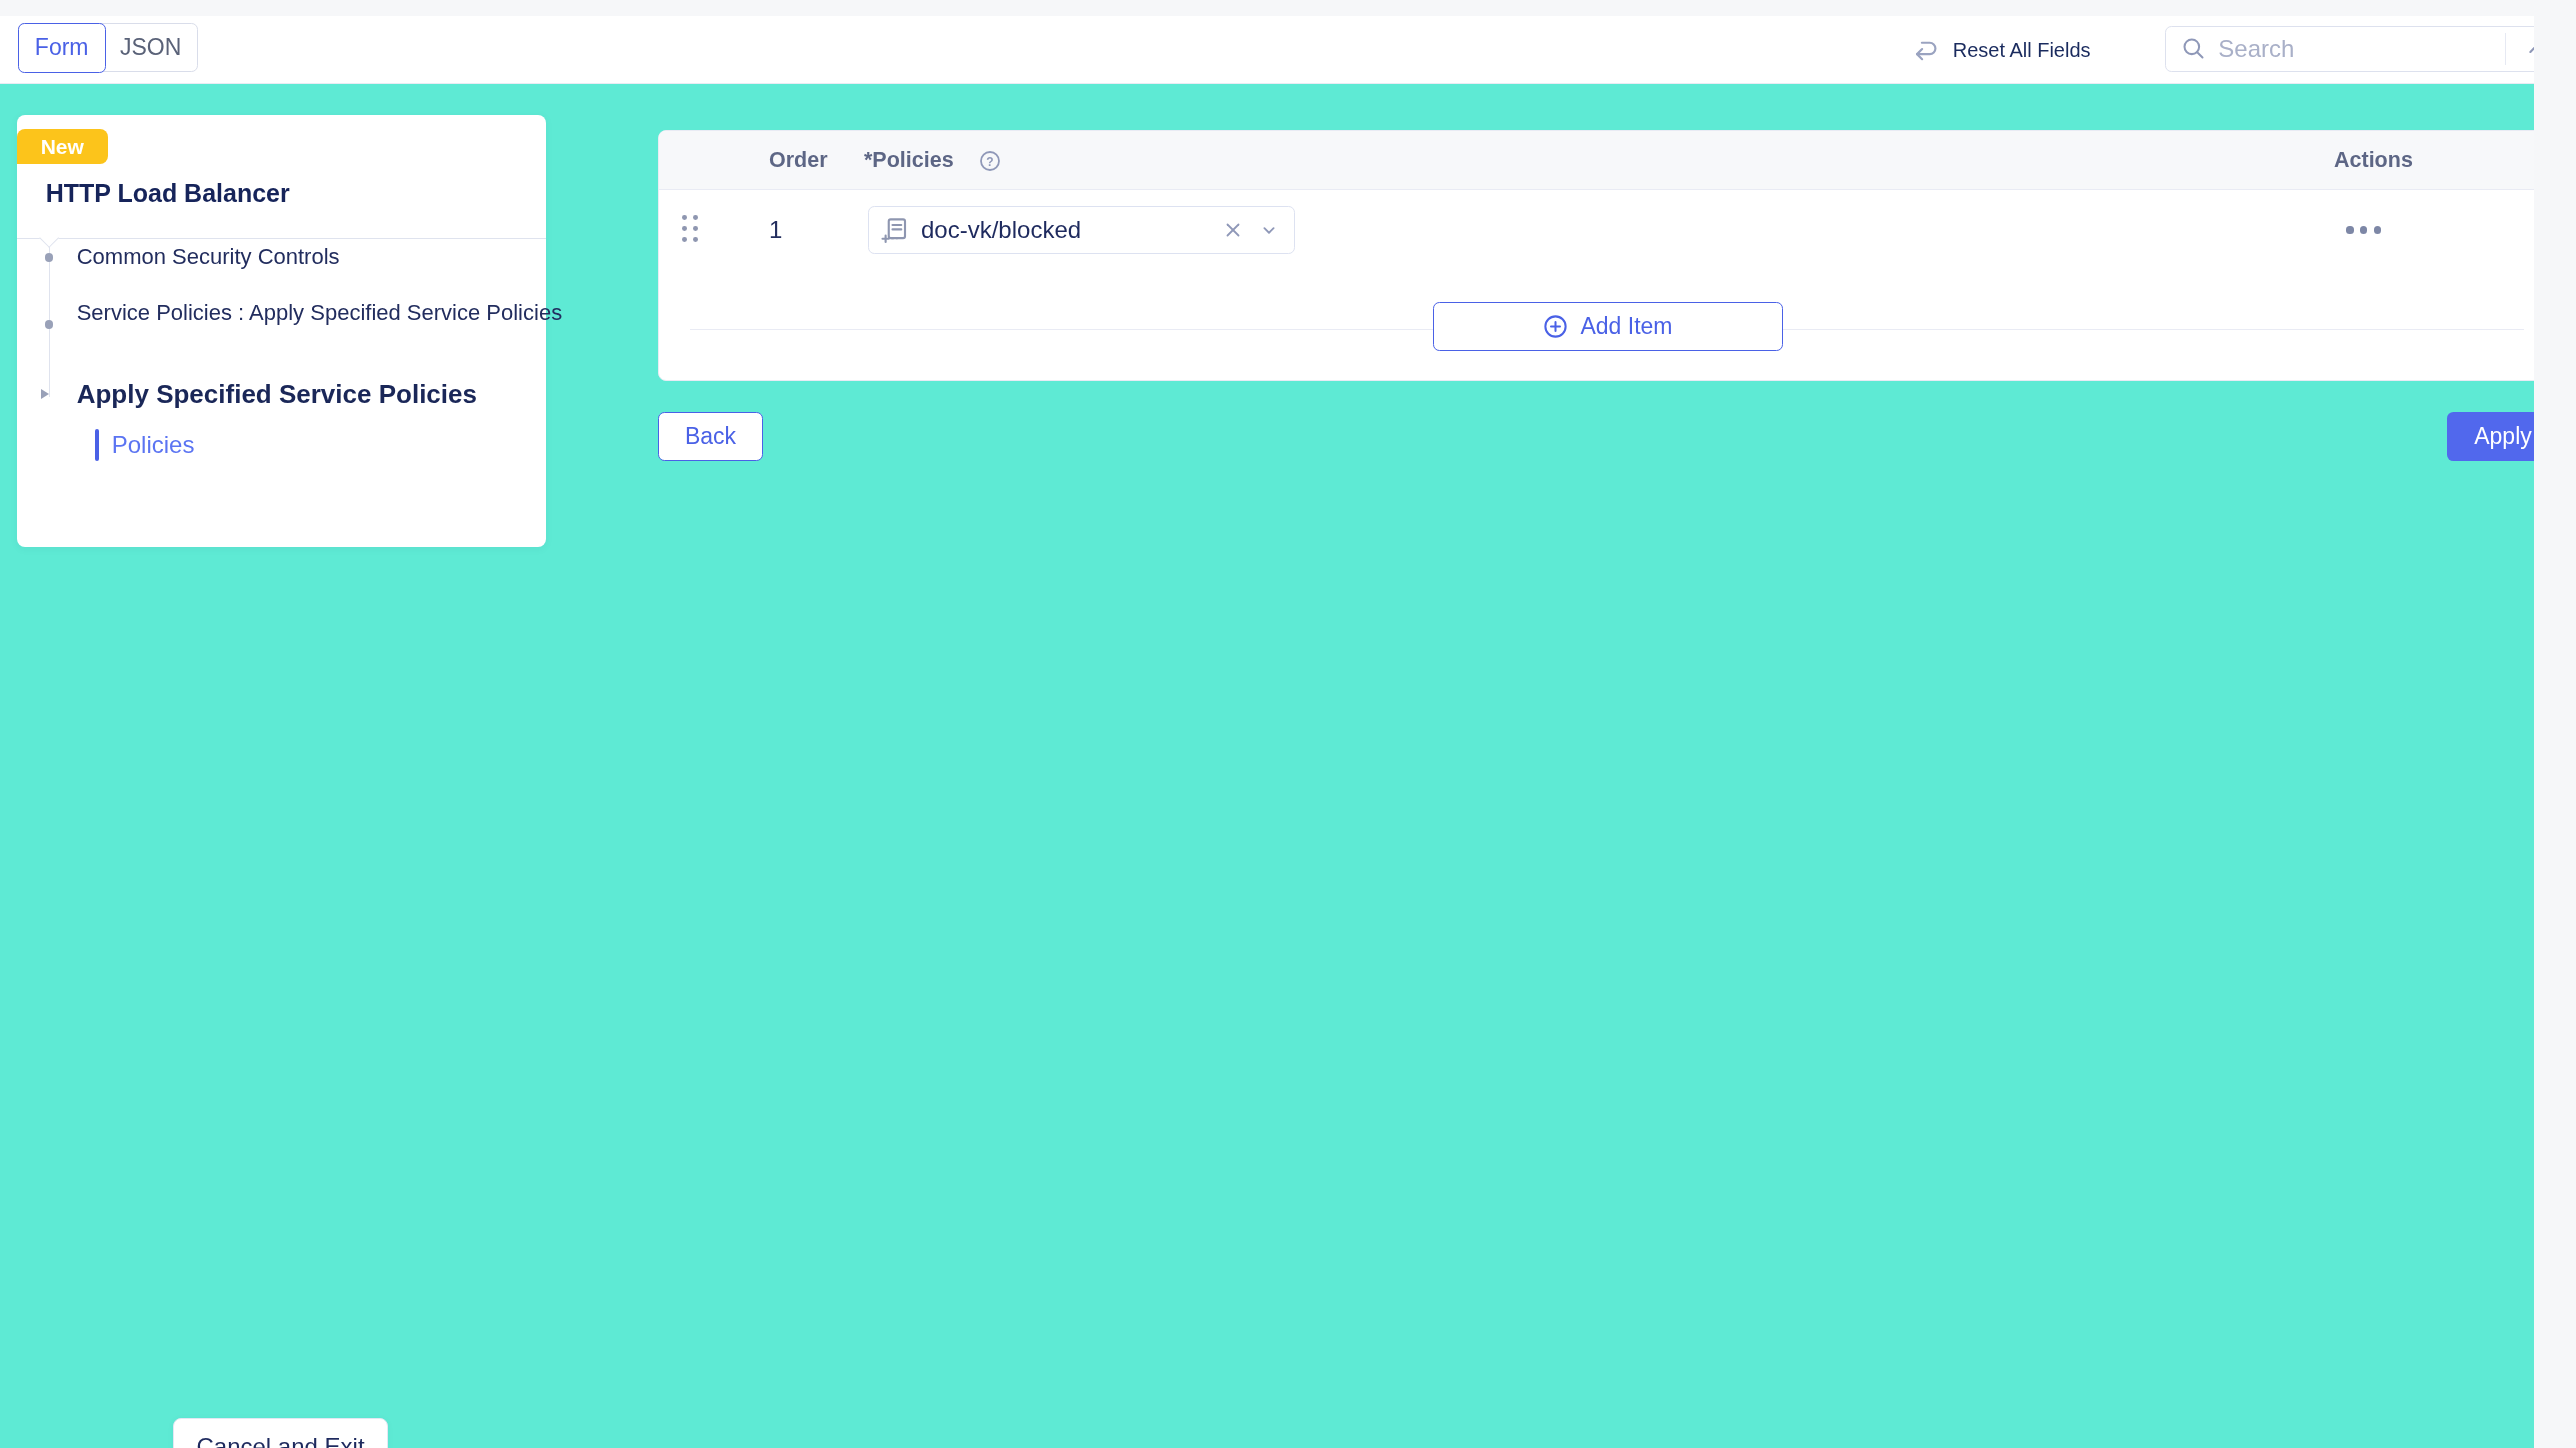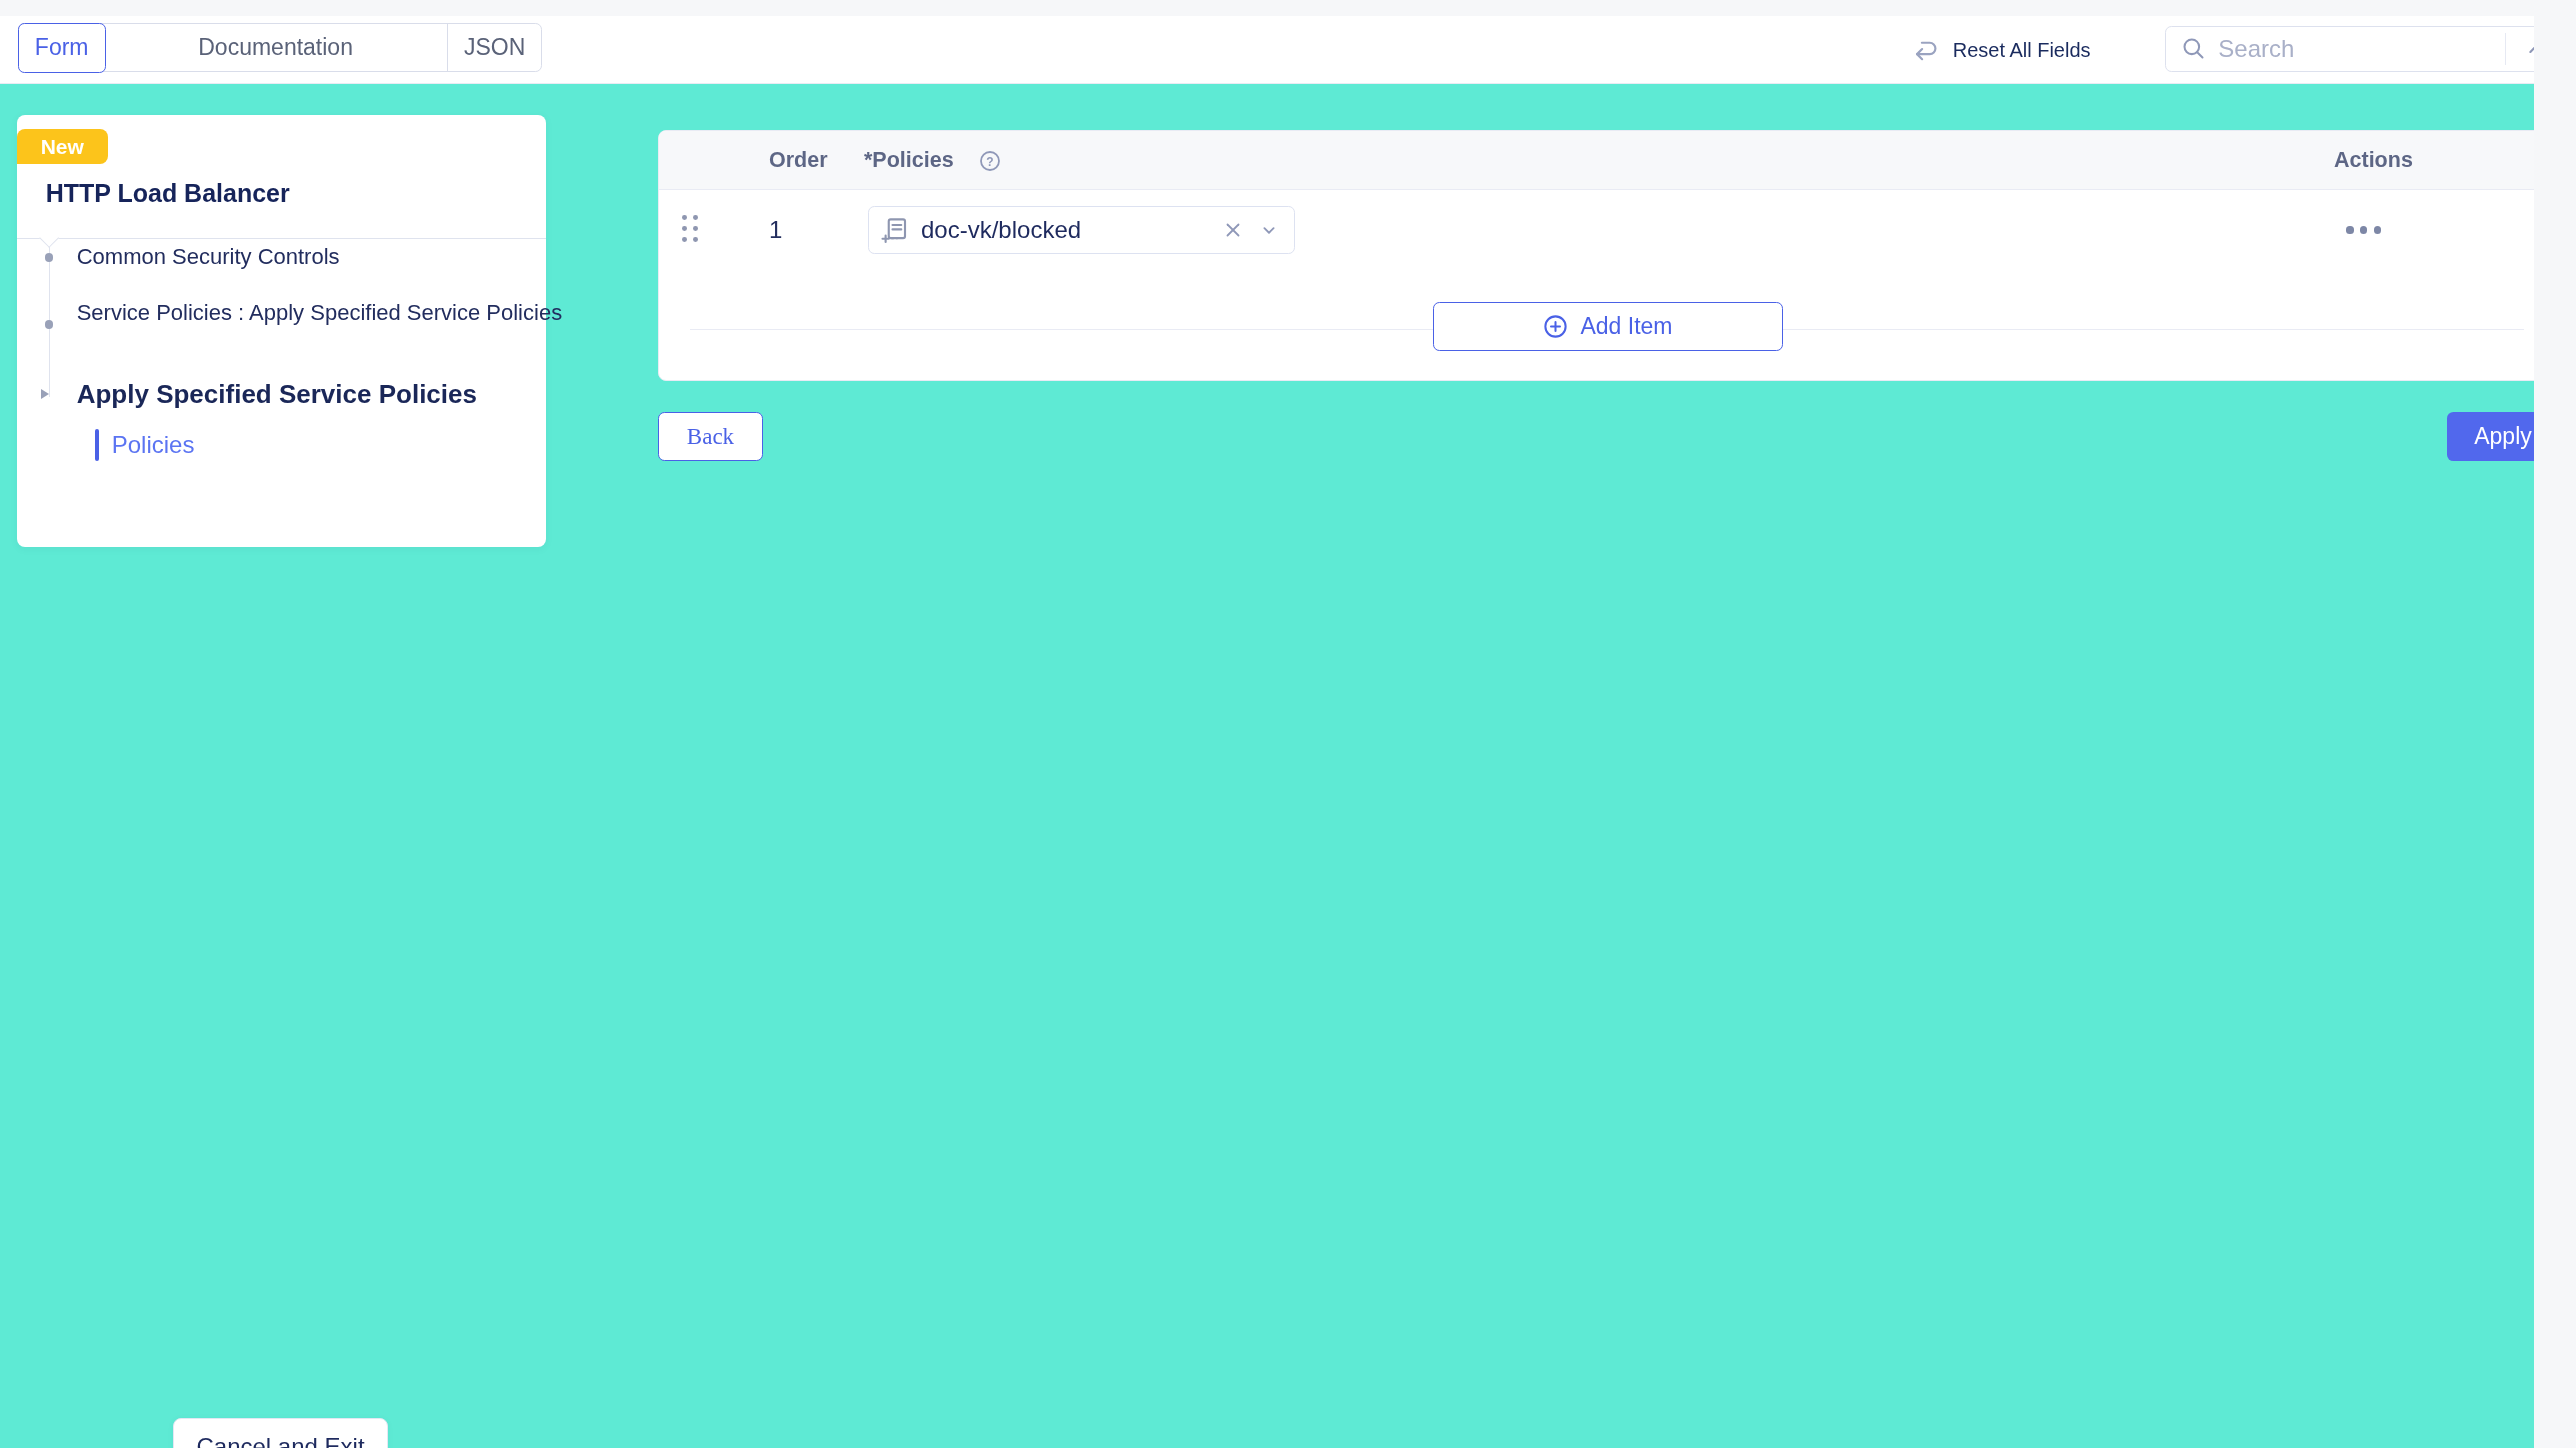--- a/index.html
+++ b/index.html
@@ -56,35 +56,34 @@
   .select { position:absolute; left:209px; top:16px; width:427px; height:48px; border:1.6px solid #dde2f1; border-radius:6.4px; background:#fff; display:flex; align-items:center; padding:0 12.7px 0 11px; gap:11px; cursor:pointer; }
   .select .val { flex:1; font-size:24px; color:#1e2a5e; white-space:nowrap; overflow:hidden; }
   .icon-btn { background:none; border:none; cursor:pointer; display:flex; align-items:center; padding:1.6px; }
   .row-actions { position:absolute; left:1681px; top:0; height:80px; display:flex; align-items:center; }
   .dots3 { display:flex; gap:6.4px; background:none; border:none; cursor:pointer; padding:6.4px; }
   .dots3 i { width:7.2px; height:7.2px; border-radius:50%; background:#7d87a6; }
   .row-divider { position:absolute; left:31px; right:32px; top:139px; border-top:1.6px solid #e9ebf4; }
   .add-item { position:absolute; top:171px; left:50%; transform:translateX(-50%); width:350px; height:49px; background:#fff; border:1.6px solid #4a61e6; border-radius:6.4px; color:#4a61e6; font-size:23px; font-family:inherit; display:flex; align-items:center; justify-content:center; gap:11px; cursor:pointer;text-align:center; }
 
   
-  .btn-back { position:absolute; left:658px; top:396px; width:105px; height:49px; background:#fff; border:1.6px solid #4a61e6; border-radius:6.4px; color:#4a61e6; font-size:23px; font-family:Liberation Serif, serif; cursor:pointer; }
+  .btn-back { position:absolute; left:658px; top:396px; width:105px; height:49px; background:#fff; border:1.6px solid #4a61e6; border-radius:6.4px; color:#4a61e6; font-size:23px; font-family:Liberation Sans, sans-serif; cursor:pointer; }
   .btn-apply { position:absolute; left:2447px; top:396px; width:112px; height:49px; background:#5168ed; border:none; border-radius:6.4px; color:#ffffff; font-size:23px; font-family:inherit; cursor:pointer; }
   .btn-cancel { position:absolute; left:173px; top:1402px; width:215px; height:57px; background:#fff; border:1.6px solid #e3e7f3; border-radius:8px; color:#1e2a5e; font-size:24px; font-family:inherit; cursor:pointer; box-shadow:0 1.6px 6.4px rgba(30,42,94,0.05); }
 
   svg { display:block; }
 </style>
 </head>
 <body>
 
 <div class="root">
 
   <header class="topbar">
     <div class="tabgroup">
       <div class="tab active w-form">Form</div>
-      <div class="tab w-doc">Documentation</div>
       <div class="tab w-json">JSON</div>
     </div>
 
     <button class="reset-btn">
       <svg width="29" height="29" viewBox="0 0 24 24">
         <path d="M5 15 H15.5 a4.7 4.7 0 0 0 0 -9.4 H9" fill="none" stroke="#9aa3c0" stroke-width="1.8" stroke-linecap="round"></path>
         <path d="M9.2 10.8 L5 15 L9.2 19.2" fill="none" stroke="#9aa3c0" stroke-width="1.8" stroke-linecap="round" stroke-linejoin="round"></path>
       </svg>
       <span>Reset All Fields</span>
     </button>

